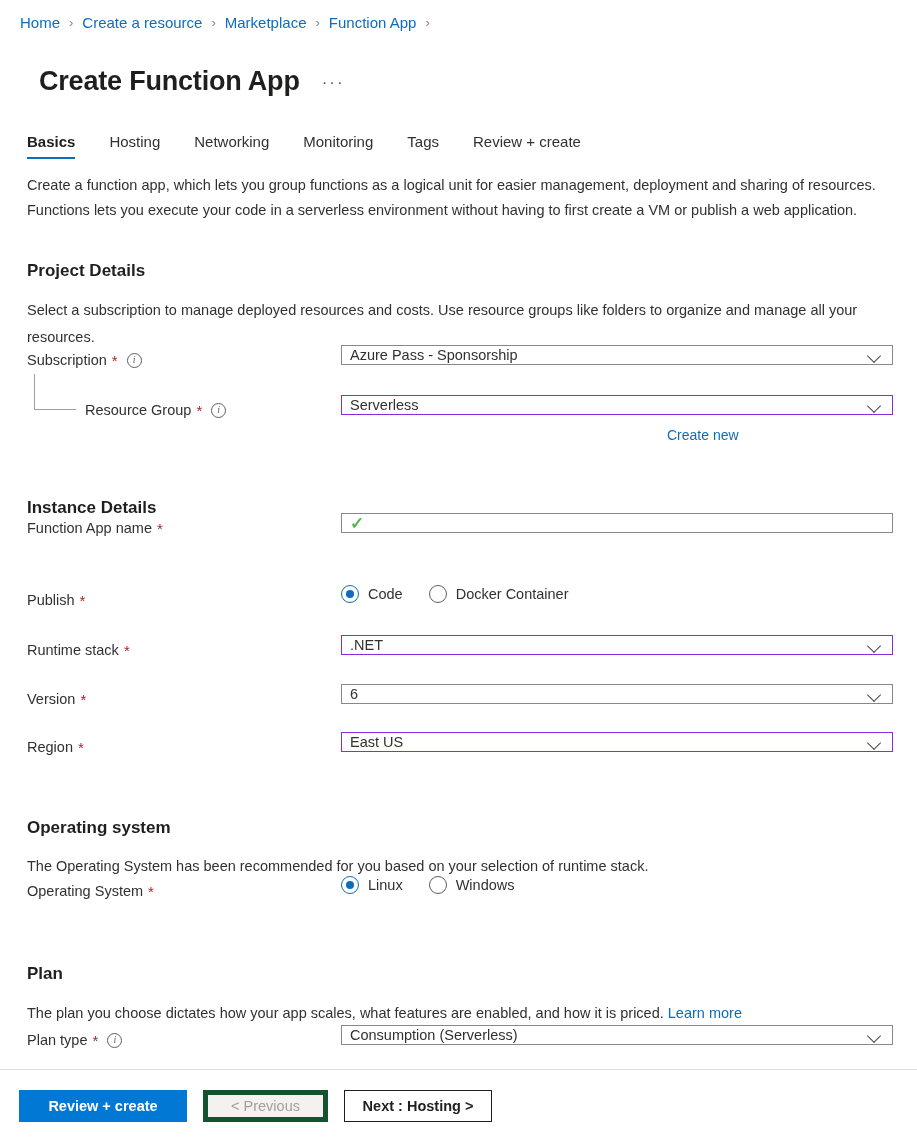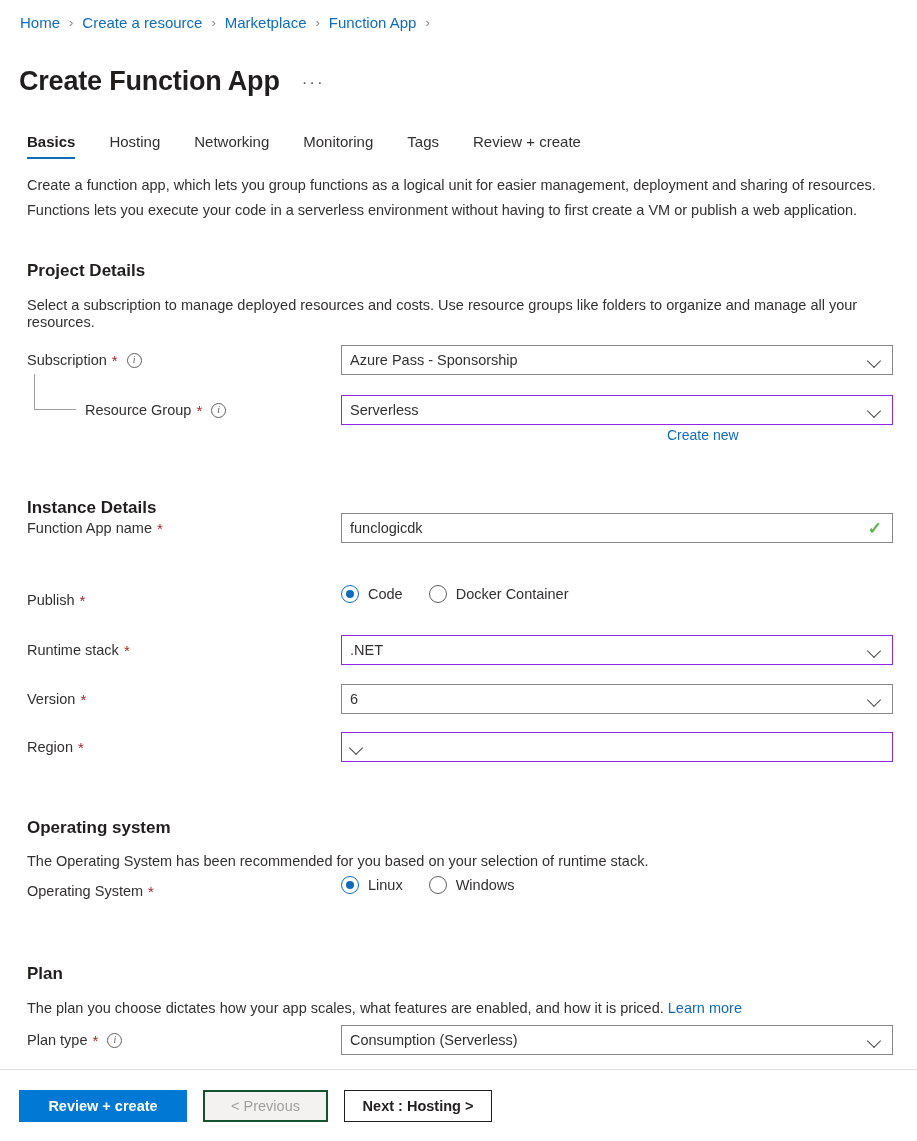--- a/index.html
+++ b/index.html
@@ -22,21 +22,21 @@
   .bc-link { color:#0f6cbd; cursor:pointer; white-space:nowrap; }
   .bc-sep { color:#8a8886; margin:0 9px; font-size:13px; }
 
   
   .title-row {
     position:absolute; left:19px; top:45px;
     display:flex; align-items:baseline;
   }
   .page-title {
     font-size:27px; font-weight:600; color:#201f1e;
-    letter-spacing:-0.2px; line-height:36px;
+    letter-spacing:-0.2px; line-height:36px;margin-left:20px;
   }
   .ellipsis-btn {
     margin-left:22px; color:#605e5c; font-size:17px;
     letter-spacing:2px; cursor:pointer; line-height:36px;
     position:relative; top:-2px;
   }
 
   
   .tabs {
     position:absolute; left:27px; top:110px;
@@ -59,21 +59,21 @@
     font-size:14.5px; line-height:25px; color:#323130;
   }
 
   
   .section-h {
     position:absolute; left:27px;
     font-size:17px; font-weight:600; color:#201f1e;
   }
   .section-p {
     position:absolute; left:27px; width:870px;
-    font-size:14.5px; line-height:17px; color:#323130;
+    font-size:14.5px; line-height:27px; color:#323130;
   }
 
   
   .row { position:absolute; left:27px; width:870px; height:30px; }
   .lbl {
     position:absolute; left:0; top:0;
     font-size:14.5px; color:#323130; line-height:30px; white-space:nowrap;
     display:flex; align-items:center; gap:0;
   }
   .req { color:#a4262c; margin-left:5px; font-size:15px; line-height:1; }
@@ -81,21 +81,21 @@
     display:inline-flex; align-items:center; justify-content:center;
     width:15px; height:15px; border:1px solid #605e5c; border-radius:50%;
     font-size:10px; font-style:italic; color:#605e5c; margin-left:9px;
     font-family:"Liberation Serif", serif; line-height:1; cursor:pointer;
   }
 
   
   .ctrl { position:absolute; left:314px; top:0; width:552px; }
 
   .field {
-    position:relative; width:552px; height:30px;
+    position:relative; width:552px; height:20px;
     border:1px solid #8a8886; background:#fff;
     display:flex; align-items:center; padding:0 8px;
     font-size:14.5px; color:#323130; cursor:pointer;gap:16px;
   }
   .field.focusv { border:1px solid #8a2be2; }
   .field .val { flex:1; overflow:hidden; white-space:nowrap; text-overflow:ellipsis; }
   .chev {
     width:14px; height:14px; flex:0 0 auto; margin-right:2px;
     position:relative;
   }
@@ -152,21 +152,21 @@
     position:absolute; left:0; top:1070px; width:917px; height:71px;
     background:#fff; display:flex; align-items:center; padding-left:19px; gap:16px;
   }
   .btn {
     height:32px; font-size:14.5px; font-weight:600;
     display:inline-flex; align-items:center; justify-content:center;
     cursor:pointer; padding:0 14px; white-space:nowrap;
     font-family:"Liberation Sans", sans-serif;
   }
   .btn-primary { background:#0078d4; color:#fff; border:1px solid #0078d4; min-width:168px; }
-  .btn-disabled { background:#f3f2f1; color:#a19f9d; border:2px solid #14532d; min-width:125px; cursor:default; font-weight:400; }
+  .btn-disabled { background:#f3f2f1; color:#a19f9d; border:5px solid #14532d; min-width:125px; cursor:default; font-weight:400; }
   .btn-outline { background:#fff; color:#201f1e; border:1px solid #201f1e; min-width:148px; }
 </style>
 </head>
 <body>
 
 <div class="page">
 
   <nav class="breadcrumb">
     <span class="bc-link">Home</span>
     <span class="bc-sep">›</span>
@@ -230,21 +230,20 @@
 
   <h2 class="section-h" style="top:484px;">Instance Details</h2>
 
   <div class="row" style="top:513px;">
     <div class="lbl">
       <span>Function App name</span>
       <span class="req">*</span>
     </div>
     <div class="ctrl">
       <div class="field">
-        <span class="val">funclogicdk</span>
         <span class="check">✓</span>
       </div>
       <span class="suffix">.azurewebsites.net</span>
     </div>
   </div>
 
   <div class="row" style="top:585px;">
     <div class="lbl">
       <span>Publish</span>
       <span class="req">*</span>
@@ -287,20 +286,21 @@
     </div>
   </div>
 
   <div class="row" style="top:732px;">
     <div class="lbl">
       <span>Region</span>
       <span class="req">*</span>
     </div>
     <div class="ctrl">
       <div class="field focusv">
+        <span class="val">East US</span>
         <span class="chev"></span>
       </div>
     </div>
   </div>
 
   <h2 class="section-h" style="top:804px;">Operating system</h2>
   <p class="section-p" style="top:838px;">The Operating System has been recommended for you based on your selection of runtime stack.</p>
 
   <div class="row" style="top:876px;">
     <div class="lbl">

